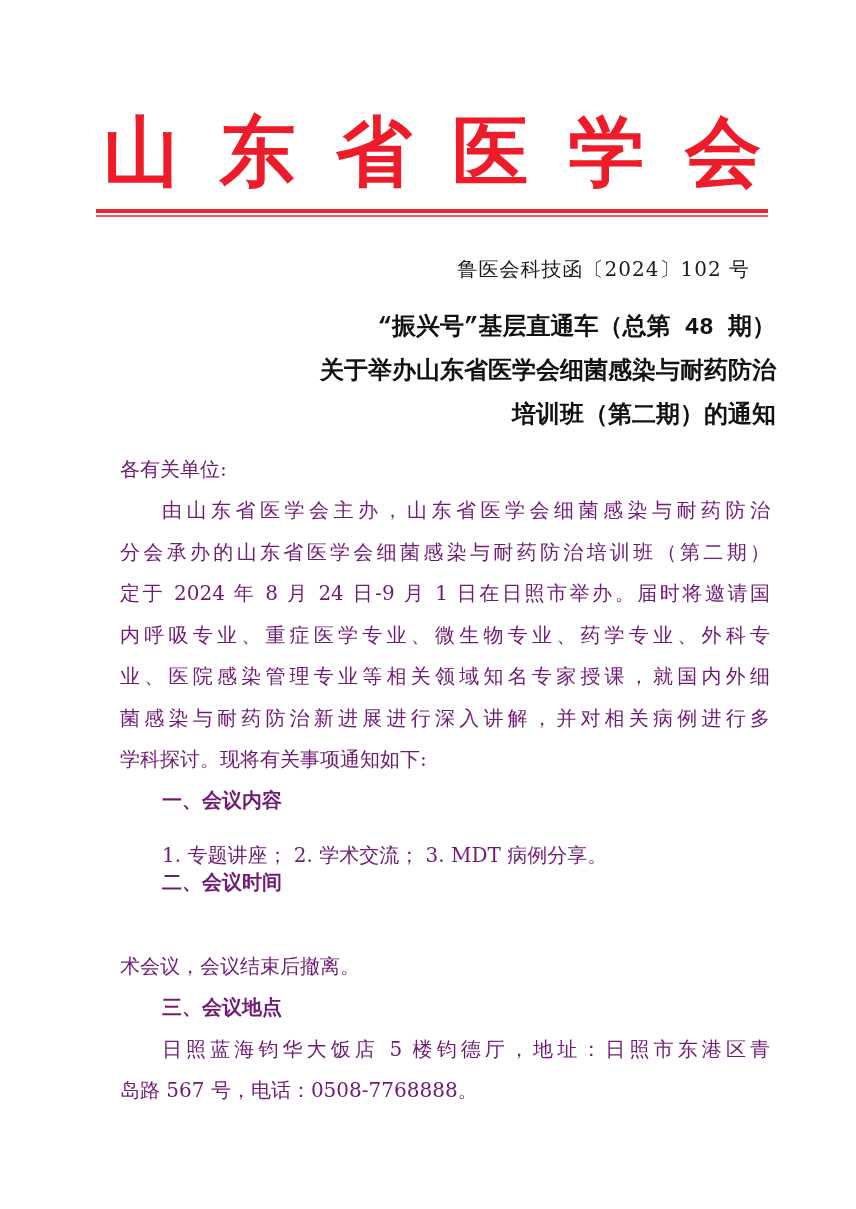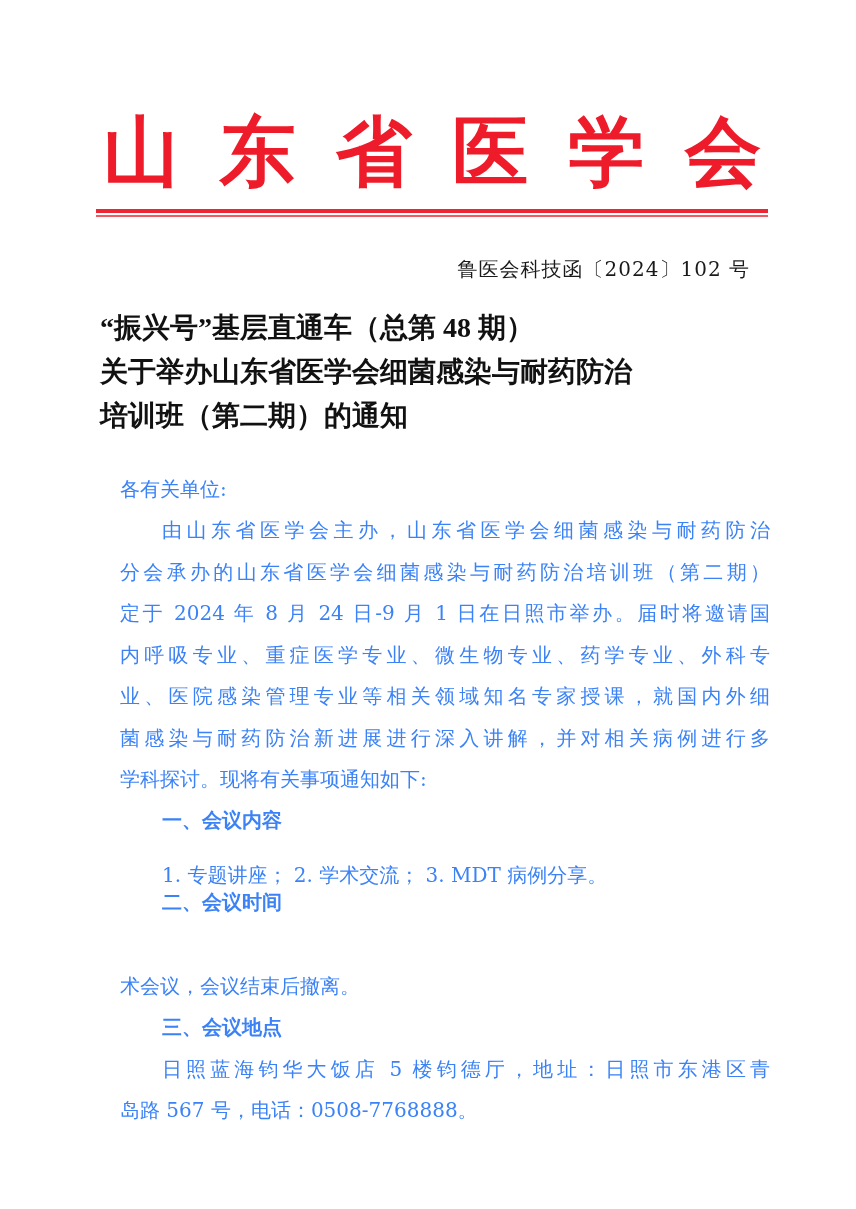--- a/index.html
+++ b/index.html
@@ -18,28 +18,28 @@
     position: absolute; left: 96px; top: 209px; width: 672px; height: 4px; background: #ef2533;
   }
   .rule-thin {
     position: absolute; left: 96px; top: 215px; width: 672px; height: 2px; background: #f05a63;
   }
   .doc-number {
     position: absolute; right: 106px; top: 256px; font-size: 20px; letter-spacing: 1px;
     font-family: "DejaVu Serif", "Liberation Serif", serif;
   }
   .title-block {
-    position: absolute; left: 100px; top: 306px; width: 676px; text-align: left;
-    font-family: Liberation Serif, serif; font-weight: bold; font-size: 28px;
+    position: absolute; left: 100px; top: 306px; width: 676px; text-align: right;
+    font-family: Liberation Mono, monospace; font-weight: bold; font-size: 24px;
     line-height: 44px; color: #111;
   }
   .title-block div { white-space: nowrap; }
   .body-text {
-    position: absolute; left: 120px; width: 650px; font-size: 20px; color: #3b82f6;
-    font-family: "DejaVu Serif", "Liberation Serif", serif; line-height: 29px; margin-top: 20px;
+    position: absolute; left: 120px; width: 650px; font-size: 20px; color: #701a75;
+    font-family: "DejaVu Serif", "Liberation Serif", serif; line-height: 29px;
   }
   .line { position: absolute; left: 0; white-space: nowrap; }
   .indent { left: 42px; }
   .heading {
     font-family: "DejaVu Sans", "Liberation Sans", sans-serif; font-weight: bold; font-size: 20px;
   }
   .justify-line { width: 650px; text-align: justify; text-align-last: justify; }
   .justify-line.indent { width: 608px; }
 </style>
 </head>

